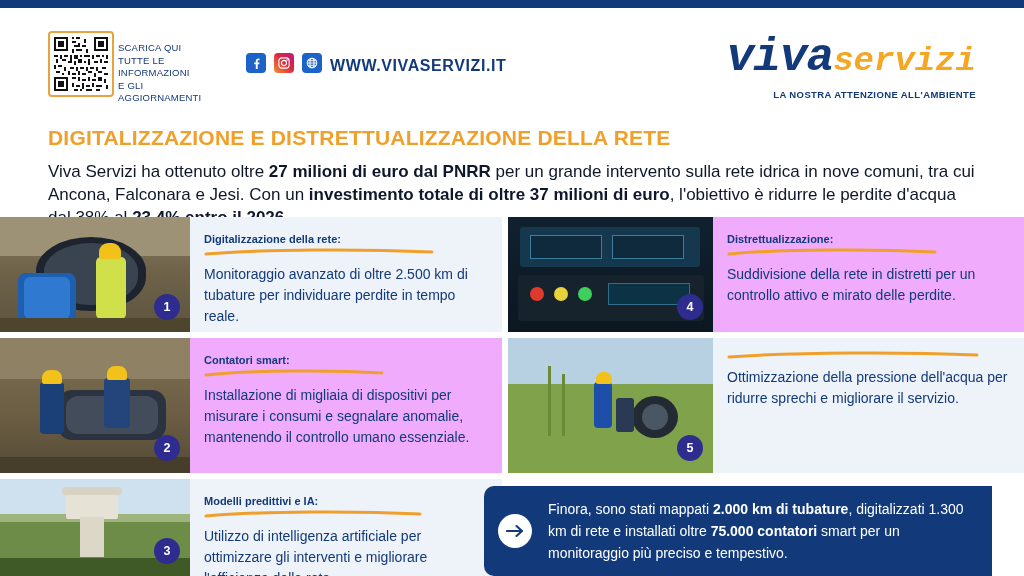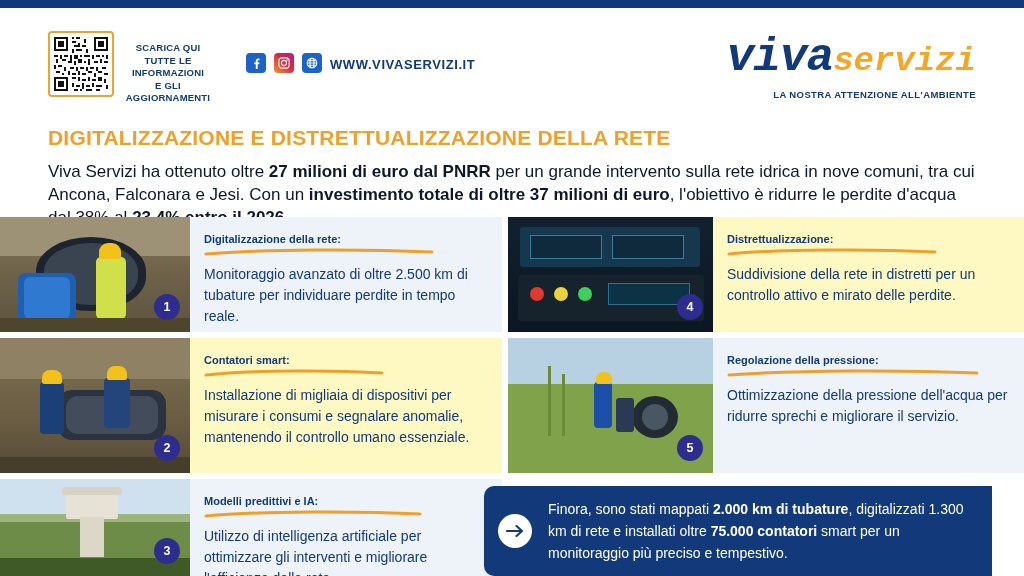--- a/index.html
+++ b/index.html
@@ -38,24 +38,23 @@
     border-radius: 4px;
     background: #ffffff;
     padding: 2px;
     box-sizing: border-box;
   }
   .qr svg { display: block; }
   .qr-text {
     position: absolute;
     left: 118px; top: 34px;
     width: 100px;
-    text-align: center;
     color: #123a7a;
     font-size: 9.5px;
-    font-weight: bold;
+    font-weight: normal;
     line-height: 12.5px;
     letter-spacing: .2px;
   }
   .socials {
     position: absolute;
     left: 246px; top: 45px;
     display: flex;
     gap: 8px;
   }
   .soc {
@@ -66,21 +65,21 @@
     justify-content: center;
     color: #fff;
   }
   .soc.fb { background: #1b63c6; }
   .soc.ig { background: linear-gradient(45deg,#f09433,#dc2743 55%,#bc1888); }
   .soc.web { background: #1b63c6; }
   .site-url {
     position: absolute;
     left: 330px; top: 49px;
     color: #123a7a;
-    font-size: 13px;
+    font-size: 16px;
     font-weight: bold;
     letter-spacing: .6px;
   }
   .logo {
     position: absolute;
     right: 48px; top: 26px;
     text-align: right;
   }
   .logo-line1 {
     font-family: Liberation Mono, monospace;
@@ -162,21 +161,21 @@
     font-size: 12.5px;
     font-weight: bold;
     display: flex;
     align-items: center;
     justify-content: center;
     z-index: 3;
   }
   .card .body {
     flex: 1;
     padding: 12px 14px 10px 14px;
-    background: #fef9c3;
+    background: #f0abfc;
   }
   .card.blue .body { background: #eef2f9; }
   .c-title {
     color: #123a7a;
     font-size: 11px;
     font-weight: bold;
     margin: 0 0 2px 0;
     display: inline-block;
     position: relative;
   }
@@ -449,21 +448,20 @@
         <div style="position:absolute;left:88px;top:34px;width:16px;height:12px;background:#f2c21a;border-radius:7px 7px 2px 2px;"></div>
         <div style="position:absolute;left:124px;top:58px;width:46px;height:42px;border-radius:50%;background:#222a33;"></div>
         <div style="position:absolute;left:134px;top:66px;width:26px;height:26px;border-radius:50%;background:#4b5663;"></div>
         <div style="position:absolute;left:108px;top:60px;width:18px;height:34px;background:#2a3a55;border-radius:3px;"></div>
         <div style="position:absolute;left:40px;top:28px;width:3px;height:70px;background:#6a8a36;"></div>
         <div style="position:absolute;left:54px;top:36px;width:3px;height:62px;background:#6a8a36;"></div>
       </div>
       <div class="badge">5</div>
     </div>
     <div class="body">
-      <div class="c-title">Regolazione della pressione:</div>
       <span class="underline">
         <svg width="252" height="9" viewBox="0 0 252 9">
             <path d="M2 6 C70 1, 180 1, 250 4" stroke="#f0a02a" stroke-width="3" fill="none" stroke-linecap="round"></path>
           </svg>
       </span>
       <p class="c-text">Ottimizzazione della pressione dell'acqua per ridurre sprechi e migliorare il servizio.</p>
     </div>
   </div>
 
   <div class="card blue left" style="left:0; top:262px; width:502px; height:97px;">

